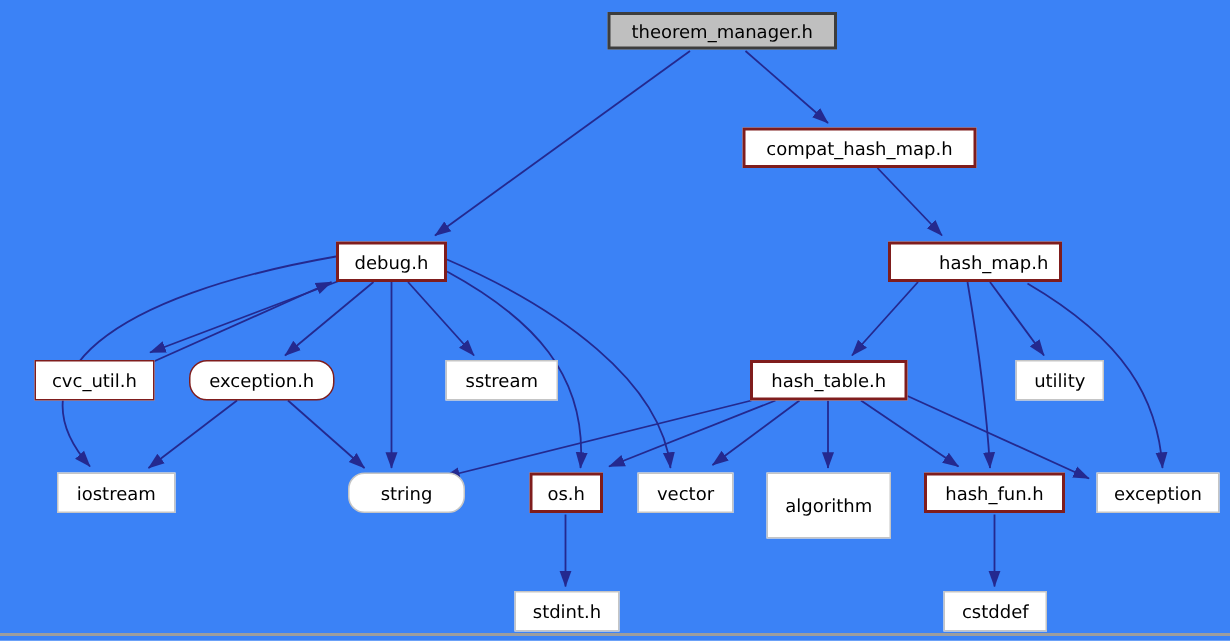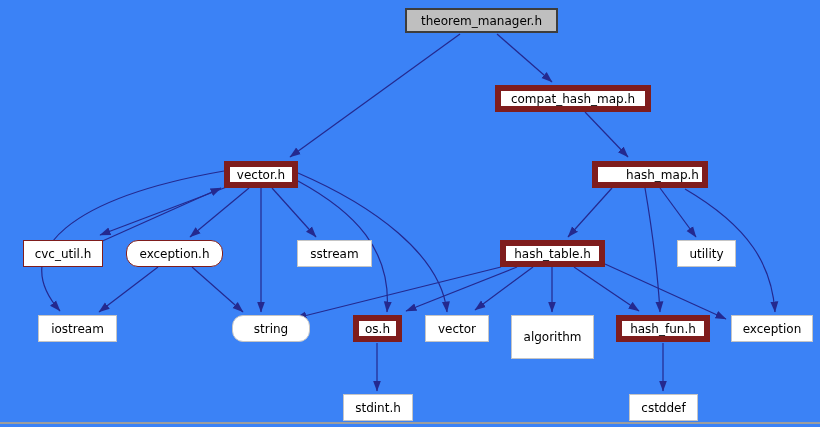--- a/index.html
+++ b/index.html
@@ -14,21 +14,21 @@
   .node{
     position:absolute;
     z-index:2;
     box-sizing:border-box;
     background:#ffffff;
     display:flex;align-items:center;justify-content:center;
     font-size:12px;color:#000;
     white-space:nowrap;
   }
   .node.current{background:#bfbfbf;border:2px solid #3d3d3d;}
-  .node.project{border:6px solid #7f1d1d;}
+  .node.project{border:2px solid #7f1d1d;}
   .node.project.thin{border-width:1px;}
   .node.system{border:1px solid #c5c5c5;}
   .bottom-rule{
     position:absolute;left:0;top:422px;width:820px;height:2px;
     background:#9d9d9d;z-index:3;
   }
   path.edge{fill:none;stroke:#24298f;stroke-width:1.2;}
 </style>
 </head>
 <body>
@@ -76,21 +76,21 @@
 
   <div class="node current" style="left:405px;top:8px;width:153px;height:25px;">
     <span>theorem_manager.h</span>
   </div>
 
   <div class="node project" style="left:495px;top:85px;width:156px;height:27px;">
     <span>compat_hash_map.h</span>
   </div>
 
   <div class="node project" style="left:224px;top:161px;width:74px;height:27px;">
-    <span>vector.h</span>
+    <span>debug.h</span>
   </div>
 
   <div class="node project" style="left:592px;top:161px;width:116px;height:27px;padding-left:25px;">
     <span>hash_map.h</span>
   </div>
 
   <div class="node project thin" style="left:23px;top:240px;width:80px;height:27px;">
     <span>cvc_util.h</span>
   </div>
 

